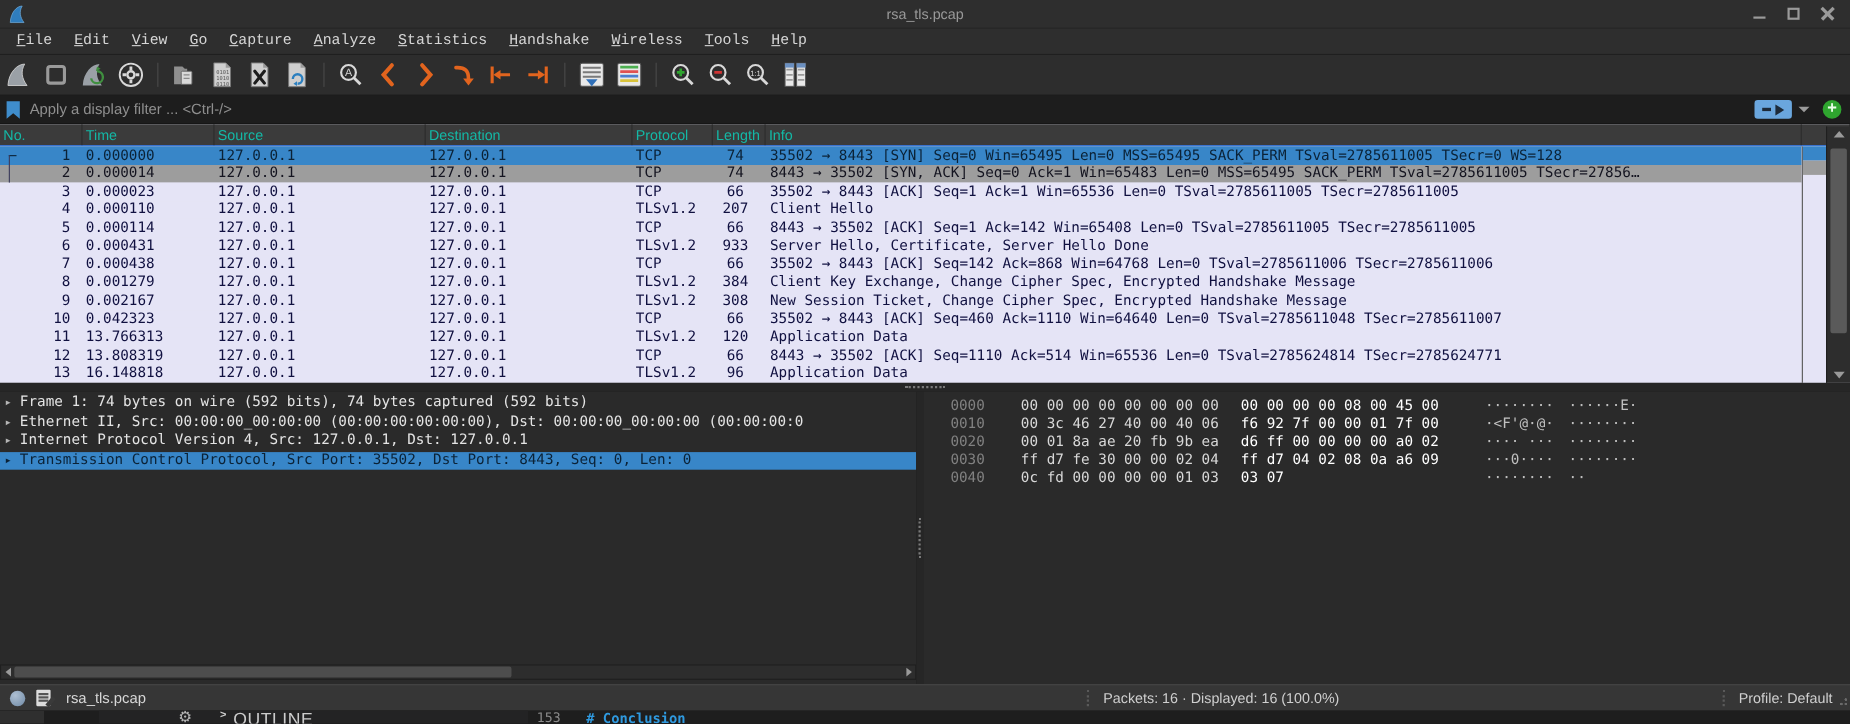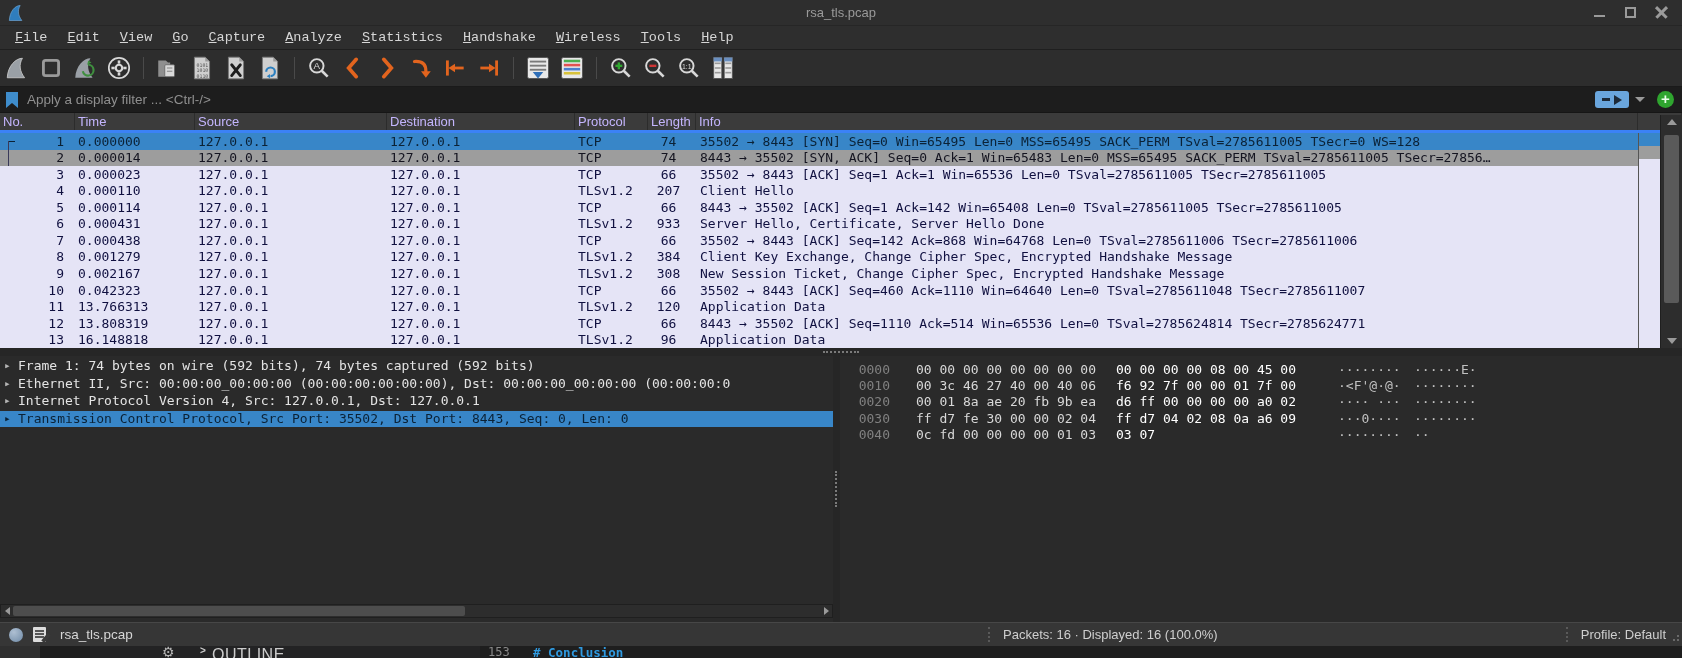--- a/index.html
+++ b/index.html
@@ -34,21 +34,21 @@
   .filter-input { flex:1; color:#8f8f8f; font-size:13.5px; height:100%; display:flex; align-items:center; }
   .filter-apply { width:34px; height:17px; background:#6aa6dd; border-radius:3px; display:flex; align-items:center; justify-content:center; margin-right:6px; }
   .filter-apply .arr { width:0; height:0; border-left:8px solid #1d2a38; border-top:5px solid transparent; border-bottom:5px solid transparent; margin-left:4px; }
   .filter-apply .bar { width:8px; height:3px; background:#1d2a38; }
   .filter-chevron { width:0; height:0; border-top:5px solid #9a9a9a; border-left:5px solid transparent; border-right:5px solid transparent; margin-right:12px; }
   .filter-add { width:17px; height:17px; border-radius:50%; background:#2fa52f; color:#eaffea; font-size:15px; line-height:15px; text-align:center; font-weight:bold; margin-right:8px; }
   .filter-add::before{ content:"+"; }
 
   
   .packet-area { height:235px; position:relative; flex:none; background:#e5e4f6; }
-  .phead { height:20px; background:#3b3b3b; display:grid; grid-template-columns:75px 120px 192px 188px 73px 48px 1fr 44px; color:#c4b5fd; font-size:13px; align-items:center; border-bottom:3px solid #3b82f6;text-align:center; }
+  .phead { height:20px; background:#3b3b3b; display:grid; grid-template-columns:75px 120px 192px 188px 73px 48px 1fr 44px; color:#14b8a6; font-size:13px; align-items:center; border-bottom:1px solid #3b82f6;text-align:center; }
   .phead span { padding-left:3px; border-right:1px solid #2c2c2c; height:100%; display:flex; align-items:center; overflow:hidden; white-space:nowrap; }
   .plist { position:absolute; top:20px; left:0; right:44px; bottom:0; overflow:hidden; font-family:"DejaVu Sans Mono", monospace; font-size:13px; }
   .prow { height:16.54px; display:grid; grid-template-columns:75px 120px 192px 188px 73px 48px 1fr; background:#e5e4f6; color:#101040; white-space:nowrap; align-items:center; }
   .prow span { overflow:hidden; white-space:pre; }
   .prow .c-no { text-align:right; padding-right:11px; }
   .prow .c-time,.prow .c-src,.prow .c-dst,.prow .c-proto { padding-left:3px; }
   .prow .c-len { text-align:center; padding-right:7px; }
   .prow .c-info { padding-left:4px; }
   .prow.selected { background:#3886c8; color:#0b2236; }
   .prow.related { background:#9d9d9d; color:#141420; }
@@ -79,21 +79,21 @@
   .dscroll { position:absolute; left:0; right:0; bottom:4px; height:14px; background:#2d2d2d; border:1px solid #1f1f1f; }
   .ds-thumb { position:absolute; left:12px; top:1px; bottom:1px; width:452px; background:#4d4d4d; border-radius:2px; }
   .ds-left,.ds-right { position:absolute; top:0; bottom:0; width:12px; display:flex; align-items:center; justify-content:center; }
   .ds-left { left:0; } .ds-right { right:0; }
   .tri-left { width:0; height:0; border-right:5px solid #9a9a9a; border-top:4px solid transparent; border-bottom:4px solid transparent; }
   .tri-right { width:0; height:0; border-left:5px solid #9a9a9a; border-top:4px solid transparent; border-bottom:4px solid transparent; }
   .vsplit { width:7px; background:#262626; position:relative; flex:none; }
   .vsplit .dots { position:absolute; top:50%; left:2px; height:36px; margin-top:-18px; border-left:2px dotted #7a7a7a; }
   .hex-pane { flex:1; background:#2a2a2a; overflow:hidden; padding-top:5px; }
   .hrow { height:16.3px; display:flex; white-space:pre; font-family:"DejaVu Sans Mono", monospace; font-size:13px; align-items:center; }
-  .hrow .h-off { color:#818181; width:38px; margin-left:12px; flex:none;text-align:right; }
+  .hrow .h-off { color:#818181; width:38px; margin-left:24px; flex:none; }
   .hrow .h-g1 { color:#d8d8d8; margin-left:26px; width:182px; flex:none; }
   .hrow .h-g2 { color:#ffffff; margin-left:18px; width:182px; flex:none; }
   .hrow .h-a1 { color:#c0c0c0; margin-left:40px; width:66px; flex:none; }
   .hrow .h-a2 { color:#c0c0c0; margin-left:10px; flex:none; }
 
   
   .statusbar { height:24px; background:#363636; border-top:1px solid #474747; flex:none; position:relative; display:flex; align-items:center; color:#cfcfcf; font-size:13px; }
   .sb-expert { width:14px; height:14px; border-radius:50%; background:radial-gradient(circle at 35% 30%, #aebfd2, #6f8aa6); margin:0 10px 0 9px; }
   .sb-note { width:13px; height:15px; background:#dcdcdc; position:relative; border-radius:1px; margin-right:14px; }
   .sb-note::after { content:""; position:absolute; left:2px; top:3px; right:2px; height:1.5px; background:#555; box-shadow:0 3px 0 #555, 0 6px 0 #555; }

